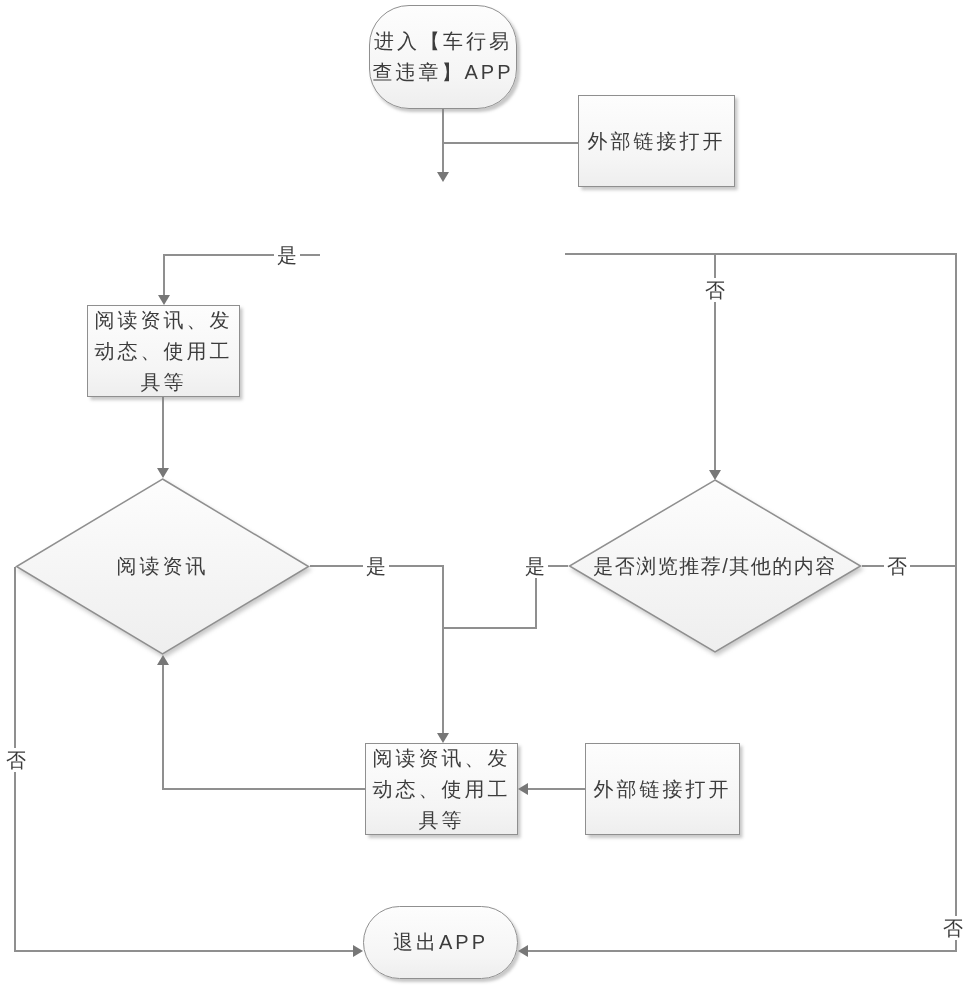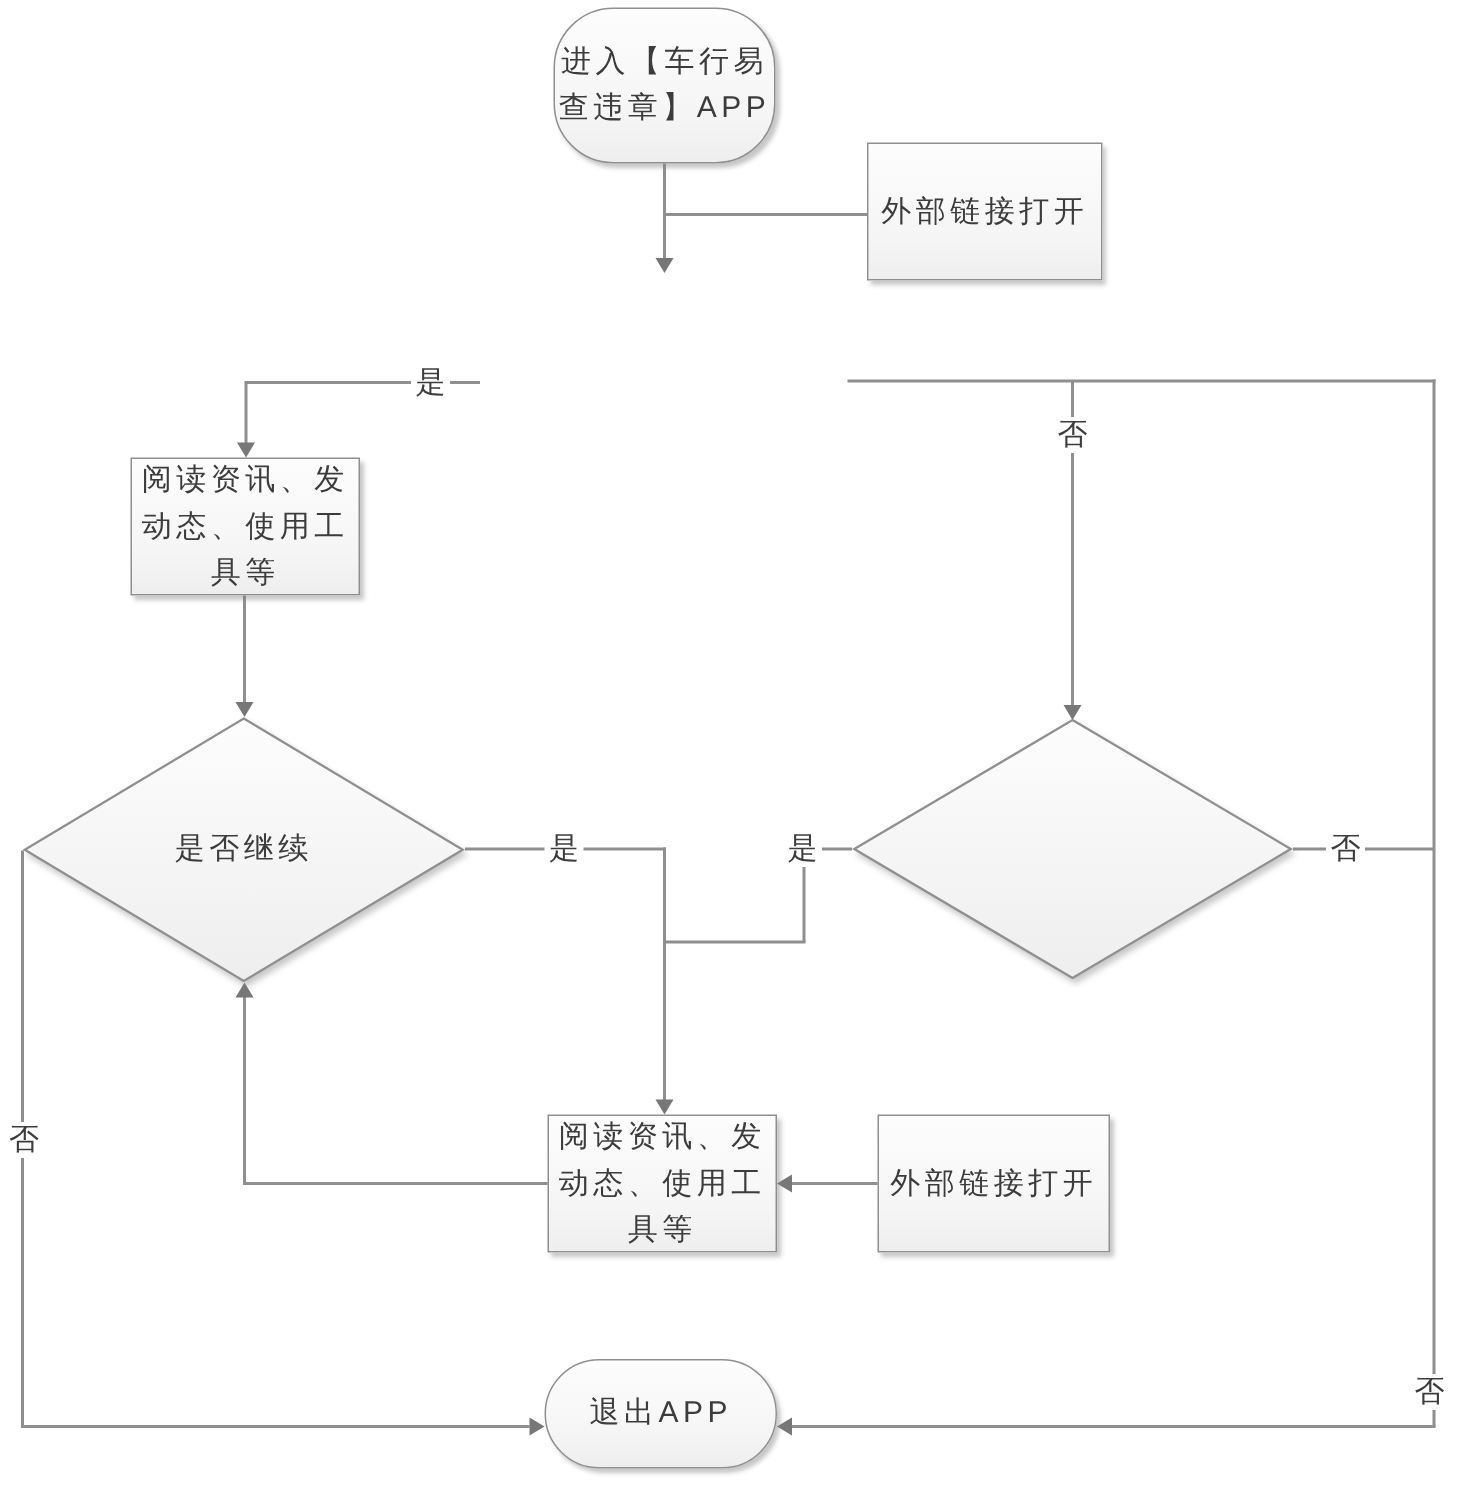--- a/index.html
+++ b/index.html
@@ -111,33 +111,34 @@
   <div class="shape diamond" style="left:15px;top:478px;width:295px;height:177px;">
     <svg viewBox="0 0 295 177" preserveAspectRatio="none">
       <defs>
           <linearGradient id="g2" x1="0" y1="0" x2="0" y2="1">
         <stop offset="0" stop-color="#fdfdfd"></stop>
             <stop offset="1" stop-color="#eeeeee"></stop>
       </linearGradient>
         </defs>
       <polygon points="147.5,1 293.5,88.5 147.5,176 1.5,88.5" fill="url(#g2)" stroke="#8f8f8f" stroke-width="1.5" vector-effect="non-scaling-stroke"></polygon>
     </svg>
-    <span class="lbl">是否继续</span>
+    <span class="lbl">阅读资讯</span>
   </div>
 
   <div class="shape diamond" style="left:568px;top:479px;width:294px;height:174px;">
     <svg viewBox="0 0 294 174" preserveAspectRatio="none">
       <defs>
           <linearGradient id="g3" x1="0" y1="0" x2="0" y2="1">
         <stop offset="0" stop-color="#fdfdfd"></stop>
             <stop offset="1" stop-color="#eeeeee"></stop>
       </linearGradient>
         </defs>
       <polygon points="147,1 292.5,87 147,173 1.5,87" fill="url(#g3)" stroke="#8f8f8f" stroke-width="1.5" vector-effect="non-scaling-stroke"></polygon>
     </svg>
+    <span class="lbl" style="letter-spacing:1.5px;">是否浏览推荐/其他的内容</span>
   </div>
 
   <div class="shape proc wrap" style="left:365px;top:743px;width:153px;height:92px;">
     <span class="lbl">阅读资讯、发动态、使用工具等</span>
   </div>
 
   <div class="shape proc" style="left:585px;top:743px;width:155px;height:92px;">
     <span class="lbl">外部链接打开</span>
   </div>
 

